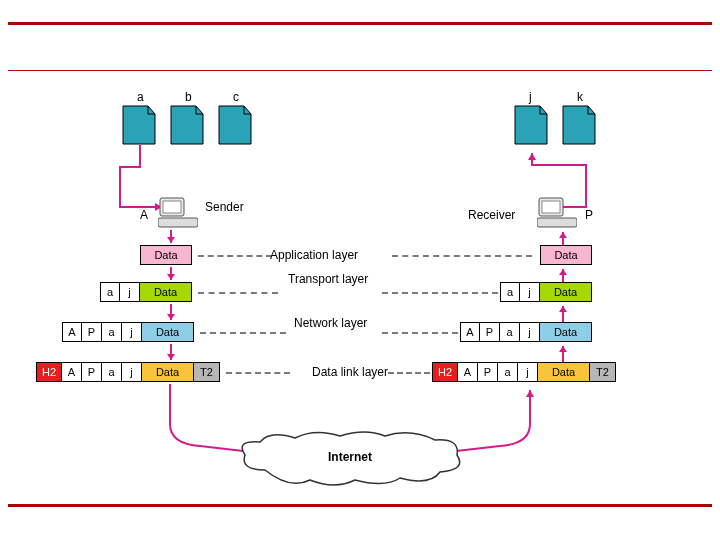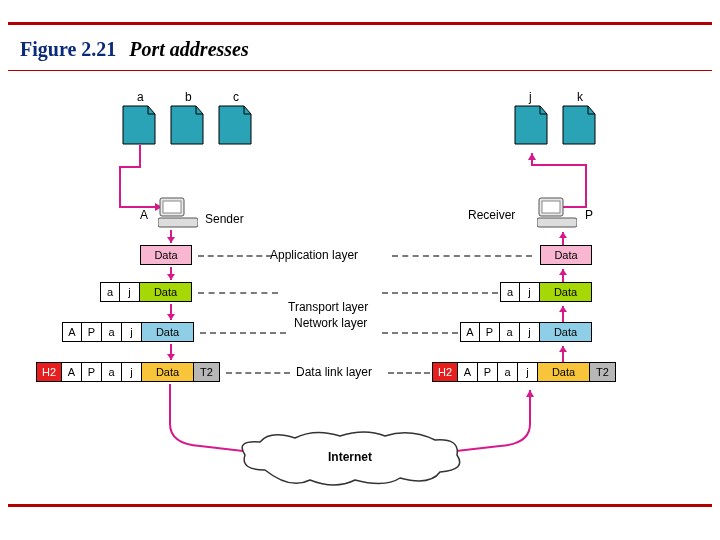--- a/index.html
+++ b/index.html
@@ -96,24 +96,20 @@
   }
 </style>
 </head>
 <body>
 <div class="page">
 
 <div class="rule-thick" style="top:22px"></div>
 <div class="rule-thin" style="top:70px"></div>
 <div class="rule-thick" style="top:504px"></div>
 
-<div class="title">
-  <span class="fig">Figure 2.21</span>
-  <span class="sub">Port addresses</span>
-</div>
 
 <div class="lbl" style="left:137px; top:90px">a</div>
 <div class="lbl" style="left:185px; top:90px">b</div>
 <div class="lbl" style="left:233px; top:90px">c</div>
 
 <svg class="doc" style="left:122px; top:105px">
       <path d="M1 1 H26 L33 9 V39 H1 Z" fill="#2aa3b7" stroke="#000"></path>
       <path d="M26 1 V9 H33" fill="none" stroke="#000"></path>
     </svg>
 <svg class="doc" style="left:170px; top:105px">
@@ -146,21 +142,21 @@
   <path d="M45 62 H78 V20 H24 V8" fill="none" stroke="#d61a8c" stroke-width="2"></path>
   <path d="M24 8 l -4 7 h8 z" fill="#d61a8c"></path>
 </svg>
 
 <div class="lbl" style="left:140px; top:208px">A</div>
 <svg class="computer" style="left:158px; top:196px">
   <rect x="2" y="2" width="24" height="18" rx="2" fill="#e8e8e8" stroke="#555"></rect>
   <rect x="5" y="5" width="18" height="12" fill="#fff" stroke="#888"></rect>
   <rect x="0" y="22" width="40" height="9" rx="2" fill="#ddd" stroke="#555"></rect>
 </svg>
-<div class="lbl" style="left:205px; top:212px">Sender</div>
+<div class="lbl" style="left:205px; top:200px">Sender</div>
 
 <div class="lbl" style="left:468px; top:208px">Receiver</div>
 <svg class="computer" style="left:537px; top:196px">
   <rect x="2" y="2" width="24" height="18" rx="2" fill="#e8e8e8" stroke="#555"></rect>
   <rect x="5" y="5" width="18" height="12" fill="#fff" stroke="#888"></rect>
   <rect x="0" y="22" width="40" height="9" rx="2" fill="#ddd" stroke="#555"></rect>
 </svg>
 <div class="lbl" style="left:585px; top:208px">P</div>
 
 <div class="pkt" style="left:140px; top:245px">
@@ -172,21 +168,21 @@
 <div class="pkt" style="left:540px; top:245px">
   <div class="seg bg-pink" style="width:52px">Data</div>
 </div>
 
 <div class="pkt" style="left:100px; top:282px">
   <div class="seg bg-white" style="width:20px">a</div>
   <div class="seg bg-white" style="width:20px; border-left:none">j</div>
   <div class="seg bg-green" style="width:52px; border-left:none">Data</div>
 </div>
 <div class="dash" style="left:198px; top:292px; width:80px"></div>
-<div class="lbl" style="left:288px; top:300px">Transport layer</div>
+<div class="lbl" style="left:288px; top:272px">Transport layer</div>
 <div class="dash" style="left:382px; top:292px; width:116px"></div>
 <div class="pkt" style="left:500px; top:282px">
   <div class="seg bg-white" style="width:20px">a</div>
   <div class="seg bg-white" style="width:20px; border-left:none">j</div>
   <div class="seg bg-green" style="width:52px; border-left:none">Data</div>
 </div>
 
 <div class="pkt" style="left:62px; top:322px">
   <div class="seg bg-white" style="width:20px">A</div>
   <div class="seg bg-white" style="width:20px; border-left:none">P</div>
@@ -208,21 +204,21 @@
 <div class="pkt" style="left:36px; top:362px">
   <div class="seg bg-red" style="width:26px">H2</div>
   <div class="seg bg-white" style="width:20px; border-left:none">A</div>
   <div class="seg bg-white" style="width:20px; border-left:none">P</div>
   <div class="seg bg-white" style="width:20px; border-left:none">a</div>
   <div class="seg bg-white" style="width:20px; border-left:none">j</div>
   <div class="seg bg-gold" style="width:52px; border-left:none">Data</div>
   <div class="seg bg-grey" style="width:26px; border-left:none">T2</div>
 </div>
 <div class="dash" style="left:226px; top:372px; width:64px"></div>
-<div class="lbl" style="left:296px; top:365px">Data link layer</div>
+<div class="lbl" style="left:312px; top:365px">Data link layer</div>
 <div class="dash" style="left:388px; top:372px; width:42px"></div>
 <div class="pkt" style="left:432px; top:362px">
   <div class="seg bg-red" style="width:26px">H2</div>
   <div class="seg bg-white" style="width:20px; border-left:none">A</div>
   <div class="seg bg-white" style="width:20px; border-left:none">P</div>
   <div class="seg bg-white" style="width:20px; border-left:none">a</div>
   <div class="seg bg-white" style="width:20px; border-left:none">j</div>
   <div class="seg bg-gold" style="width:52px; border-left:none">Data</div>
   <div class="seg bg-grey" style="width:26px; border-left:none">T2</div>
 </div>

